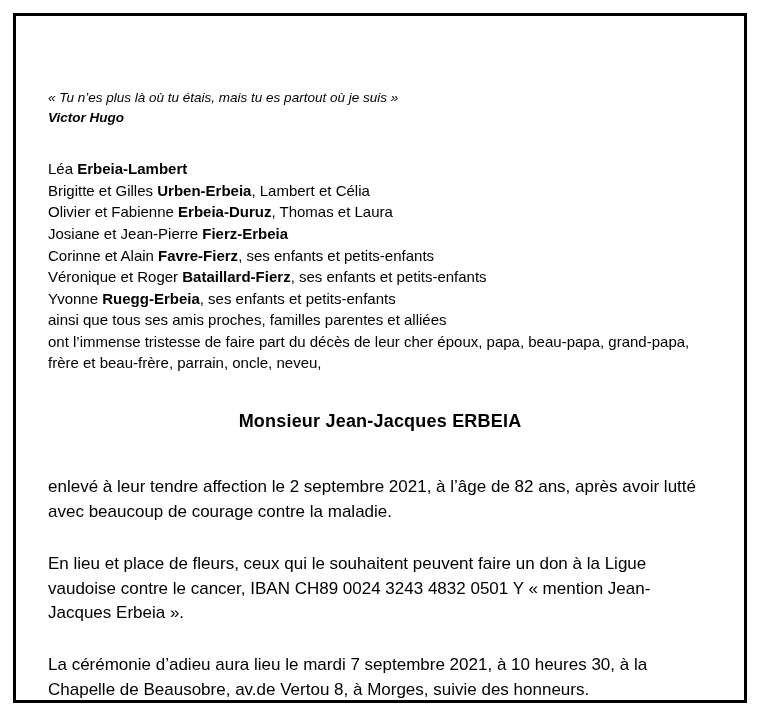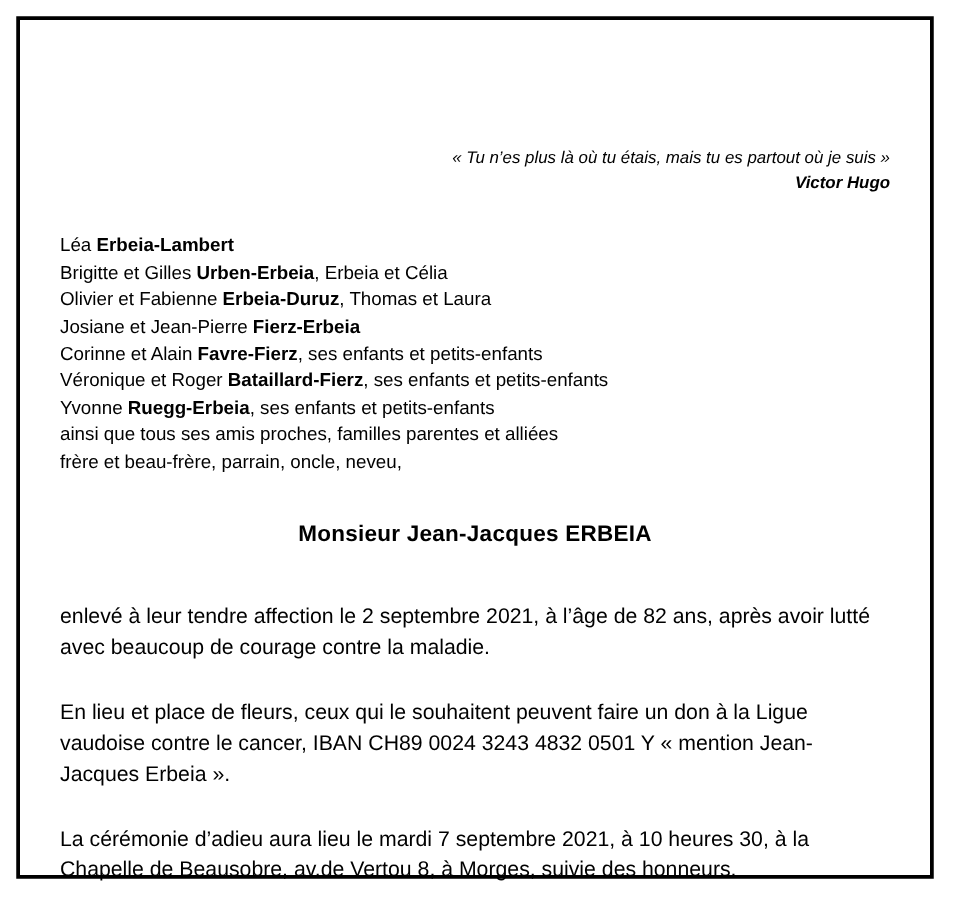--- a/index.html
+++ b/index.html
@@ -27,22 +27,22 @@
   .inner {
     position: absolute;
     left: 0;
     top: 0;
     right: 0;
     bottom: 0;
     padding: 0 32px;
     box-sizing: border-box;
   }
   .epigraph {
-    margin-top: 100px;
-    text-align: right;
+    margin-top: 72px;
+    text-align: left;
     font-style: italic;
     font-size: 13.5px;
     line-height: 1.45;
   }
   .epigraph .author {
     display: block;
     font-weight: bold;
   }
   .family-block {
     margin-top: 31px;
@@ -77,27 +77,28 @@
 <div class="notice-frame">
   <div class="inner">
 
     <div class="epigraph">
       <span>« Tu n’es plus là où tu étais, mais tu es partout où je suis »</span>
       <span class="author">Victor Hugo</span>
     </div>
 
     <div class="family-block">
         <div class="family-line"><span>Léa </span><b>Erbeia-Lambert</b></div>
-        <div class="family-line"><span>Brigitte et Gilles </span><b>Urben-Erbeia</b><span>, Erbeia et Célia</span></div>
+        <div class="family-line"><span>Brigitte et Gilles </span><b>Urben-Erbeia</b><span>, Lambert et Célia</span></div>
         <div class="family-line"><span>Olivier et Fabienne </span><b>Erbeia-Duruz</b><span>, Thomas et Laura</span></div>
         <div class="family-line"><span>Josiane et Jean-Pierre </span><b>Fierz-Erbeia</b></div>
         <div class="family-line"><span>Corinne et Alain </span><b>Favre-Fierz</b><span>, ses enfants et petits-enfants</span></div>
         <div class="family-line"><span>Véronique et Roger </span><b>Bataillard-Fierz</b><span>, ses enfants et petits-enfants</span></div>
         <div class="family-line"><span>Yvonne </span><b>Ruegg-Erbeia</b><span>, ses enfants et petits-enfants</span></div>
         <div class="family-line"><span>ainsi que tous ses amis proches, familles parentes et alliées</span></div>
+        <div class="family-line"><span>ont l’immense tristesse de faire part du décès de leur cher époux, papa, beau-papa, grand-papa,</span></div>
         <div class="family-line"><span>frère et beau-frère, parrain, oncle, neveu,</span></div>
       </div>
 
     <div class="deceased-name">Monsieur Jean-Jacques ERBEIA</div>
 
     <div class="body-paragraphs">
         <div class="para first"><span>enlevé à leur tendre affection le 2 septembre 2021, à l’âge de 82 ans, après avoir lutté avec beaucoup de courage contre la maladie.</span></div>
         <div class="para"><span>En lieu et place de fleurs, ceux qui le souhaitent peuvent faire un don à la Ligue vaudoise contre le cancer, IBAN CH89 0024 3243 4832 0501 Y « mention Jean-Jacques Erbeia ».</span></div>
         <div class="para"><span>La cérémonie d’adieu aura lieu le mardi 7 septembre 2021, à 10 heures 30, à la Chapelle de Beausobre, av.de Vertou 8, à Morges, suivie des honneurs.</span></div>
       </div>

